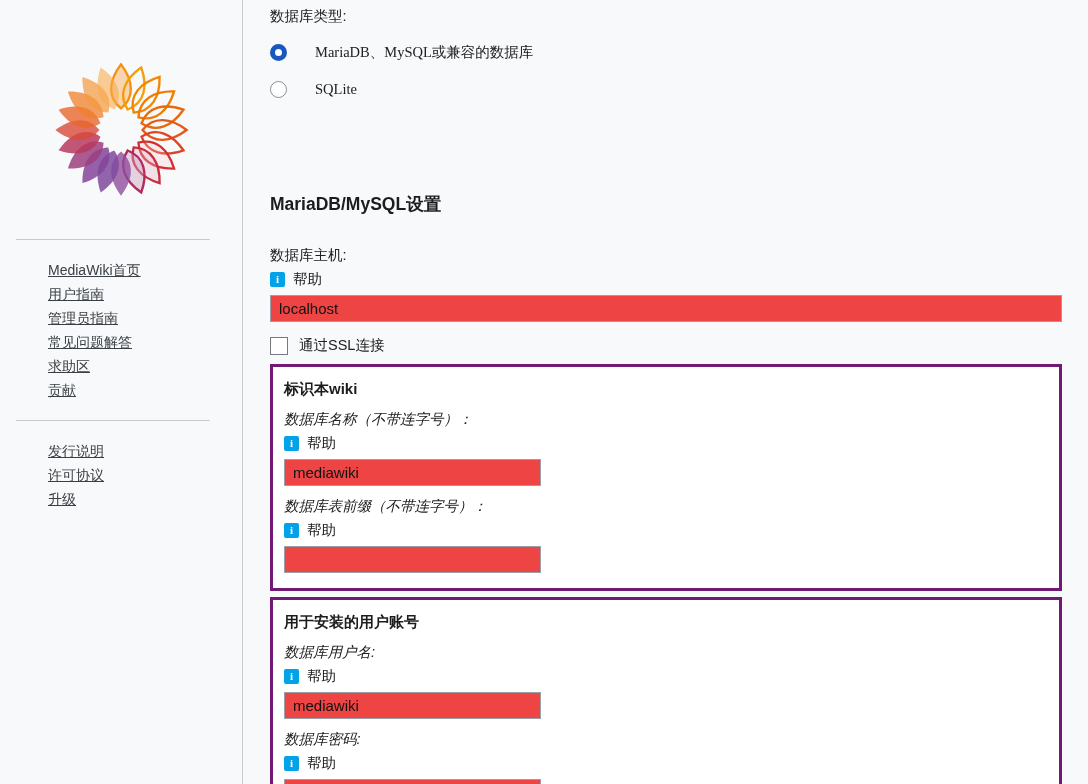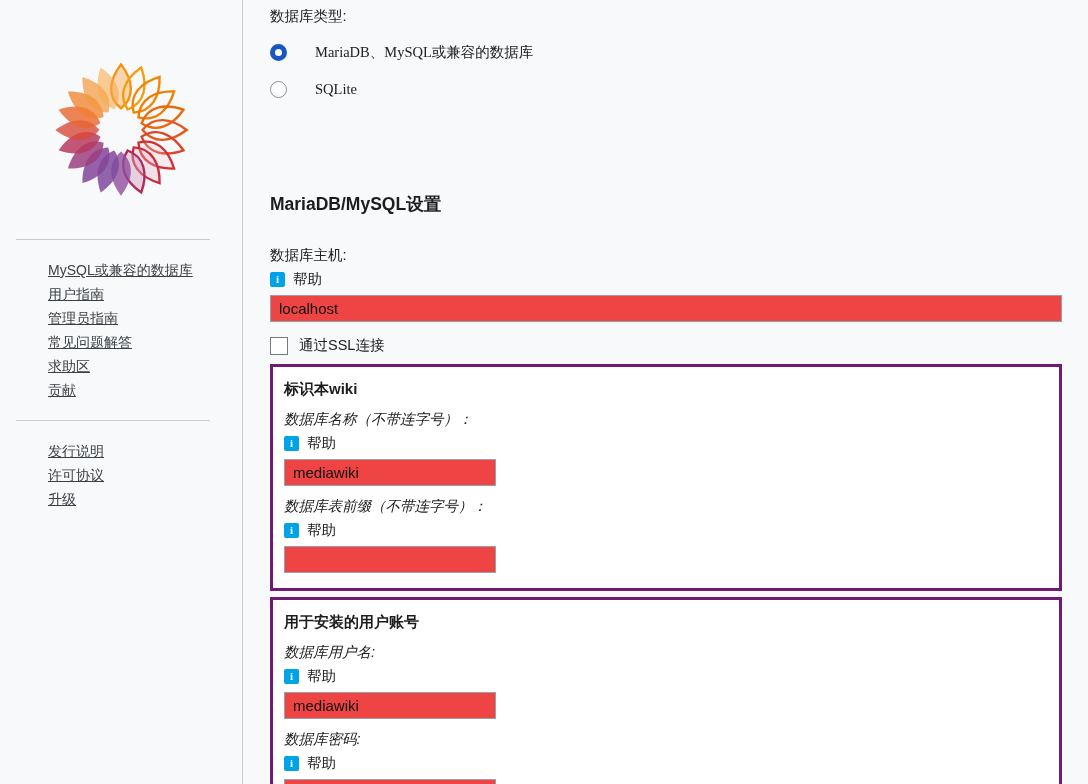--- a/index.html
+++ b/index.html
@@ -104,21 +104,21 @@
     border: 1px solid #9aa0a7;
     background: #ef4444;
     font-size: 15px;
     font-family: "Liberation Sans", "DejaVu Sans", sans-serif;
     color: #111;
     padding: 0 8px;
     margin-top: 6px;
     display: block;
   }
   .input-full { width: 100%; }
-  .input-med { width: 212px; }
+  .input-med { width: 257px; }
   .checkbox-row {
     display: flex;
     align-items: center;
     gap: 11px;
     margin-top: 14px;
   }
   .checkbox {
     width: 18px; height: 18px;
     border: 1px solid #767a80;
     background: #fff;
@@ -168,21 +168,21 @@
           <path d="M80,10 C93,27 95,45 80,57 C65,45 67,27 80,10 Z" fill="#f07f2a" fill-opacity="0.75" transform="rotate(306 80 80)"></path>
           <path d="M80,10 C93,27 95,45 80,57 C65,45 67,27 80,10 Z" fill="#f49a3c" fill-opacity="0.7" transform="rotate(324 80 80)"></path>
           <path d="M80,10 C93,27 95,45 80,57 C65,45 67,27 80,10 Z" fill="#f7ab4f" fill-opacity="0.6" transform="rotate(342 80 80)"></path>
         </g>
       </svg>
     </div>
 
     <hr class="side-divider">
 
     <ul class="side-nav">
-      <li><a>MySQL或兼容的数据库</a></li>
+      <li><a>MediaWiki首页</a></li>
       <li><a>用户指南</a></li>
       <li><a>管理员指南</a></li>
       <li><a>常见问题解答</a></li>
       <li><a>求助区</a></li>
       <li><a>贡献</a></li>
     </ul>
 
     <hr class="side-divider">
 
     <ul class="side-nav">

